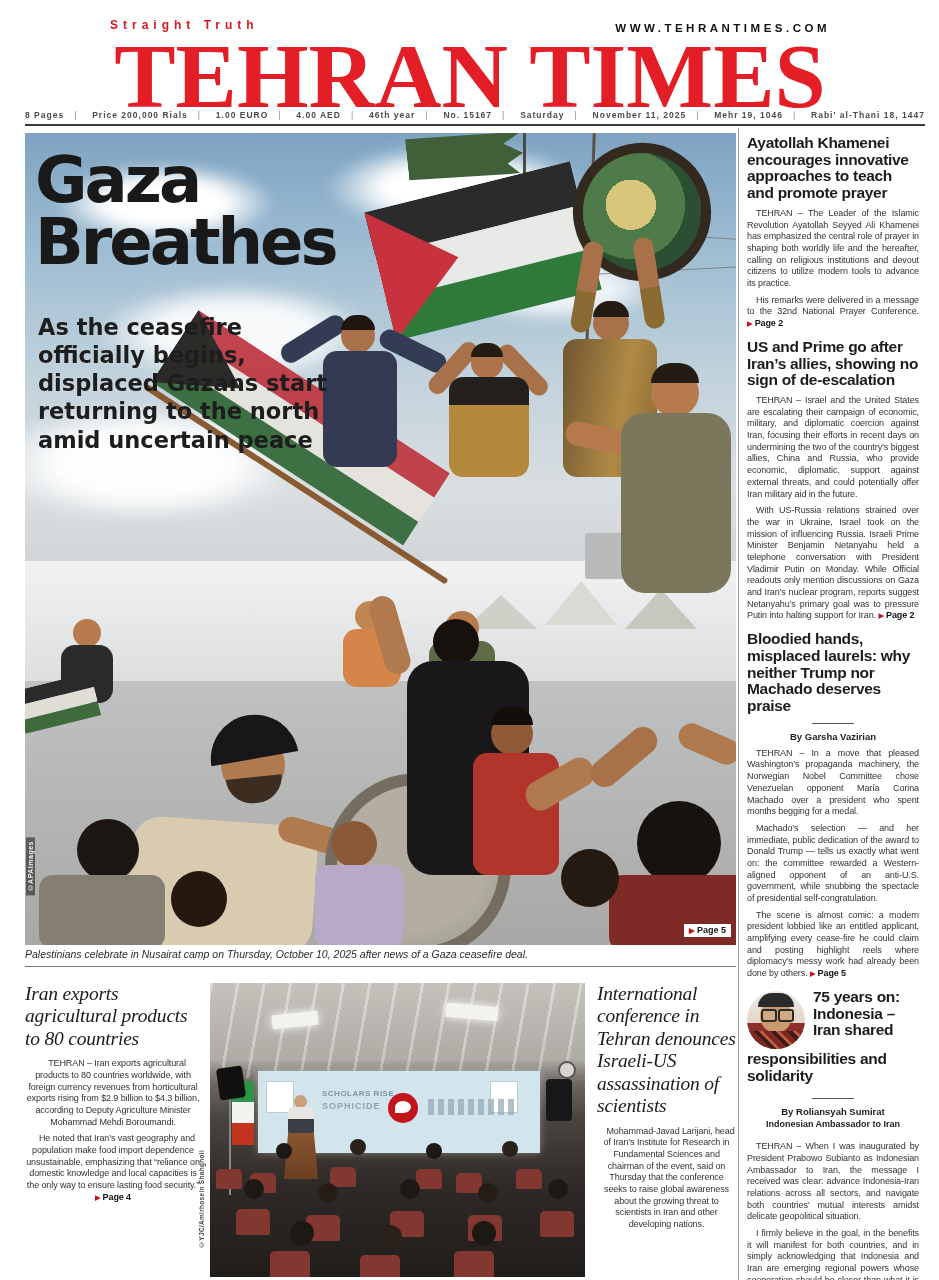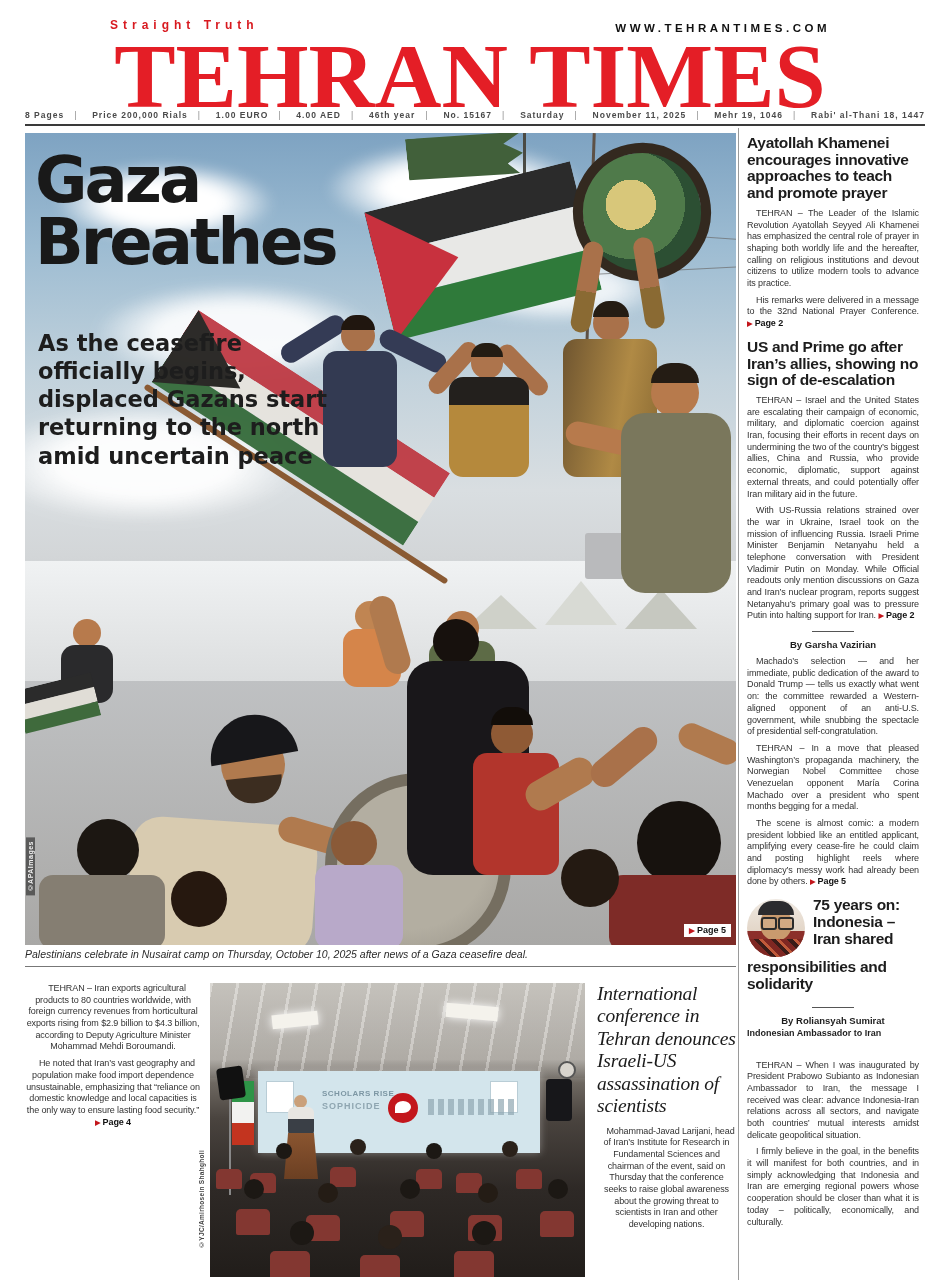--- a/index.html
+++ b/index.html
@@ -25,21 +25,21 @@
     background:linear-gradient(180deg,#7ea3c2 0%,#9dbcd2 14%,#c2d2dc 30%,#d9dee1 44%,#d3d6d8 52%,#c0c2c4 66%,#a9a8a6 100%);}
   .cl{position:absolute;background:radial-gradient(closest-side,#ffffff 55%,rgba(255,255,255,0));filter:blur(6px);}
   .wall{position:absolute;left:0;top:428px;width:711px;height:120px;background:linear-gradient(#f0f2f3,#dcdedf);}
   .tent{position:absolute;width:0;height:0;border-left:36px solid transparent;border-right:36px solid transparent;}
   .wire{position:absolute;height:1px;background:#6b6b6b;opacity:.7;}
   .c{position:absolute;border-radius:50%;}
   .r{position:absolute;border-radius:14px;}
   .hero-head{position:absolute;left:10px;top:16px;width:470px;z-index:30;
      font-family:"DejaVu Sans",sans-serif;font-weight:bold;font-size:64px;line-height:.97;
      letter-spacing:-3px;color:#191919;}
-  .hero-sub{position:absolute;left:13px;top:196px;width:305px;z-index:30;
+  .hero-sub{position:absolute;left:13px;top:180px;width:305px;z-index:30;
      font-family:"DejaVu Sans",sans-serif;font-weight:600;font-size:22.5px;line-height:1.25;color:#1d1d1d;}
   .badge{position:absolute;right:5px;bottom:8px;z-index:30;background:#fff;padding:1px 5px 2px;
      font-size:9px;font-weight:bold;color:#111;}
   .vcredit{position:absolute;left:1px;bottom:50px;z-index:30;writing-mode:vertical-rl;transform:rotate(180deg);
      font-size:7px;font-weight:bold;color:#f2f2f2;background:rgba(20,20,20,.55);padding:4px 1px;letter-spacing:.5px;}
   .caption{position:absolute;left:25px;top:948px;width:711px;font-style:italic;font-size:10.5px;color:#2a2a2a;}
   .caprule{position:absolute;left:25px;top:966px;width:711px;border-top:1px solid #777;}
 
   
   .stripeflag{position:absolute;overflow:hidden;}
@@ -50,21 +50,21 @@
   .rcol{position:absolute;left:747px;top:135px;width:172px;height:1145px;overflow:hidden;}
   .art{margin-bottom:9px;}
   .art h2{margin:0 0 6px 0;font-size:15.5px;line-height:1.08;letter-spacing:-.3px;color:#1c1c1c;}
   .bp{margin:0 0 5px 0;font-size:9px;line-height:1.3;letter-spacing:-.1px;color:#323232;
       text-align:justify;text-indent:9px;}
   .pageref{white-space:nowrap;cursor:pointer;}
   .arr::before{content:"▶ ";color:#c3161c;font-size:7.5px;}
   .pageref b{color:#111;}
   .bydiv{width:42px;border-top:1px solid #555;margin:8px auto 7px;}
   .byline{margin:0 0 6px;text-align:center;font-weight:bold;font-size:9.5px;color:#1e1e1e;}
-  .byline2{margin:-4px 0 22px;font-weight:bold;font-size:9px;color:#1e1e1e;}
+  .byline2{margin:-4px 0 12px;text-align:center;font-weight:bold;font-size:9px;color:#1e1e1e;}
   .avatar{float:left;width:58px;height:58px;border-radius:50%;margin:2px 8px 2px 0;position:relative;overflow:hidden;
       background:linear-gradient(180deg,#efe9e2 0%,#e3d6c8 55%,#8c2f2a 55%);}
 
   
   .bleft{position:absolute;left:25px;top:983px;width:176px;height:295px;overflow:hidden;}
   .bright{position:absolute;left:597px;top:983px;width:139px;height:297px;overflow:hidden;}
   .ith2{margin:0 0 8px;font-family:"Liberation Serif",serif;font-style:italic;font-weight:normal;
         font-size:19.5px;line-height:1.15;color:#1b1b1b;letter-spacing:-.2px;}
   .bleft .bp,.bright .bp{text-align:center;text-indent:8px;}
   .photo2{position:absolute;left:210px;top:983px;width:375px;height:294px;overflow:hidden;
@@ -222,24 +222,25 @@
       <p class="bp"><span>His remarks were delivered in a message to the 32nd National Prayer Conference.</span> <span class="pageref"><span class="arr"></span><b>Page 2</b></span></p>
     </section>
 
     <section class="art">
       <h2>US and Prime go after Iran’s allies, showing no sign of de-escalation</h2>
       <p class="bp"><span>TEHRAN – Israel and the United States are escalating their campaign of economic, military, and diplomatic coercion against Iran, focusing their efforts in recent days on undermining the two of the country’s biggest allies, China and Russia, who provide economic, diplomatic, support against external threats, and could potentially offer Iran military aid in the future.</span></p>
       <p class="bp"><span>With US-Russia relations strained over the war in Ukraine, Israel took on the mission of influencing Russia. Israeli Prime Minister Benjamin Netanyahu held a telephone conversation with President Vladimir Putin on Monday. While Official readouts only mention discussions on Gaza and Iran’s nuclear program, reports suggest Netanyahu’s primary goal was to pressure Putin into halting support for Iran.</span> <span class="pageref"><span class="arr"></span><b>Page 2</b></span></p>
     </section>
 
     <section class="art">
+      <h2>Bloodied hands, misplaced laurels: why neither Trump nor Machado deserves praise</h2>
       <div class="bydiv"></div>
       <p class="byline">By Garsha Vazirian</p>
+      <p class="bp"><span>TEHRAN – In a move that pleased Washington’s propaganda machinery, the Norwegian Nobel Committee chose Venezuelan opponent María Corina Machado over a president who spent months begging for a medal.</span></p>
       <p class="bp"><span>Machado’s selection — and her immediate, public dedication of the award to Donald Trump — tells us exactly what went on: the committee rewarded a Western-aligned opponent of an anti-U.S. government, while snubbing the spectacle of presidential self-congratulation.</span></p>
-      <p class="bp"><span>TEHRAN – In a move that pleased Washington’s propaganda machinery, the Norwegian Nobel Committee chose Venezuelan opponent María Corina Machado over a president who spent months begging for a medal.</span></p>
       <p class="bp"><span>The scene is almost comic: a modern president lobbied like an entitled applicant, amplifying every cease-fire he could claim and posting highlight reels where diplomacy’s messy work had already been done by others.</span> <span class="pageref"><span class="arr"></span><b>Page 5</b></span></p>
     </section>
 
     <section class="art">
       <div class="avatar">
         <div class="abs" style="left:13px;top:8px;width:32px;height:34px;border-radius:50%;background:#c99a6e;"></div>
         <div class="abs" style="left:11px;top:2px;width:36px;height:14px;border-radius:18px 18px 0 0;background:#2b2b2e;"></div>
         <div class="abs" style="left:14px;top:18px;width:12px;height:9px;border:2px solid #2a2a2a;border-radius:3px;background:rgba(255,255,255,.15);"></div>
         <div class="abs" style="left:31px;top:18px;width:12px;height:9px;border:2px solid #2a2a2a;border-radius:3px;background:rgba(255,255,255,.15);"></div>
         <div class="abs" style="left:0;top:40px;width:58px;height:18px;background:repeating-linear-gradient(45deg,#7e2722 0 5px,#3a1c18 5px 9px,#c05a3a 9px 12px);"></div>
@@ -249,20 +250,21 @@
       <div class="bydiv"></div>
       <p class="byline">By Roliansyah Sumirat</p>
       <p class="byline2">Indonesian Ambassador to Iran</p>
       <p class="bp"><span>TEHRAN – When I was inaugurated by President Prabowo Subianto as Indonesian Ambassador to Iran, the message I received was clear: advance Indonesia-Iran relations across all sectors, and navigate both countries’ mutual interests amidst delicate geopolitical situation.</span></p>
       <p class="bp"><span>I firmly believe in the goal, in the benefits it will manifest for both countries, and in simply acknowledging that Indonesia and Iran are emerging regional powers whose cooperation should be closer than what it is today – politically, economically, and culturally.</span></p>
 
     </section>
   </div>
 
   <div class="bleft">
+    <h2 class="ith2">Iran exports agricultural products to 80 countries</h2>
     <p class="bp"><span>TEHRAN – Iran exports agricultural products to 80 countries worldwide, with foreign currency revenues from horticultural exports rising from $2.9 billion to $4.3 billion, according to Deputy Agriculture Minister Mohammad Mehdi Boroumandi.</span></p>
     <p class="bp"><span>He noted that Iran’s vast geography and population make food import dependence unsustainable, emphasizing that “reliance on domestic knowledge and local capacities is the only way to ensure lasting food security.”</span> <span class="pageref"><span class="arr"></span><b>Page 4</b></span></p>
   </div>
 
   <div class="photo2">
     <div class="abs" style="left:0;top:0;width:375px;height:95px;background:repeating-linear-gradient(100deg,rgba(255,255,255,.25) 0 3px,rgba(0,0,0,.05) 3px 26px);"></div>
     <div class="abs" style="left:62px;top:30px;width:46px;height:14px;background:#f4f2ec;box-shadow:0 0 10px #fff;transform:rotate(-6deg);"></div>
     <div class="abs" style="left:236px;top:22px;width:52px;height:14px;background:#f4f2ec;box-shadow:0 0 10px #fff;transform:rotate(5deg);"></div>
     <div class="screen">
       <div class="abs" style="left:8px;top:10px;width:26px;height:30px;background:#fff;border:1px solid #b9cdd6;"></div>

